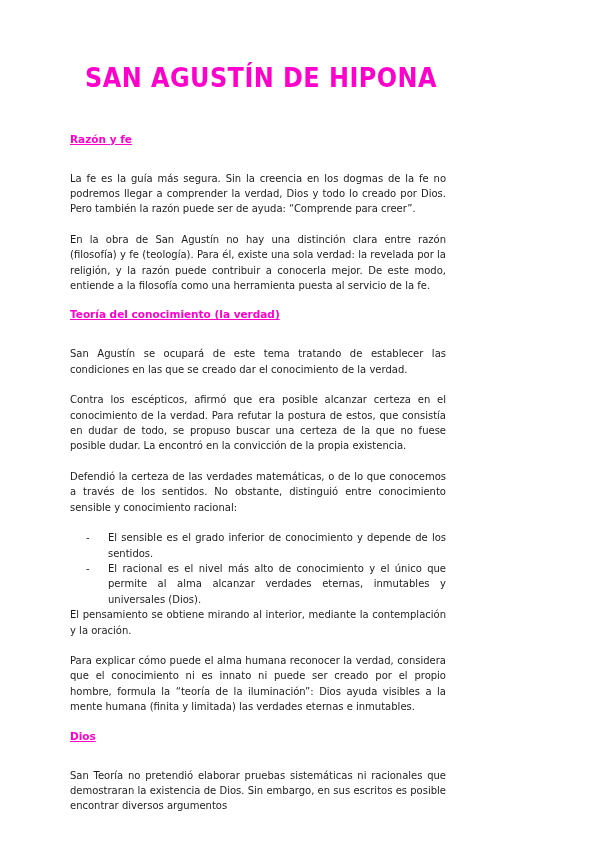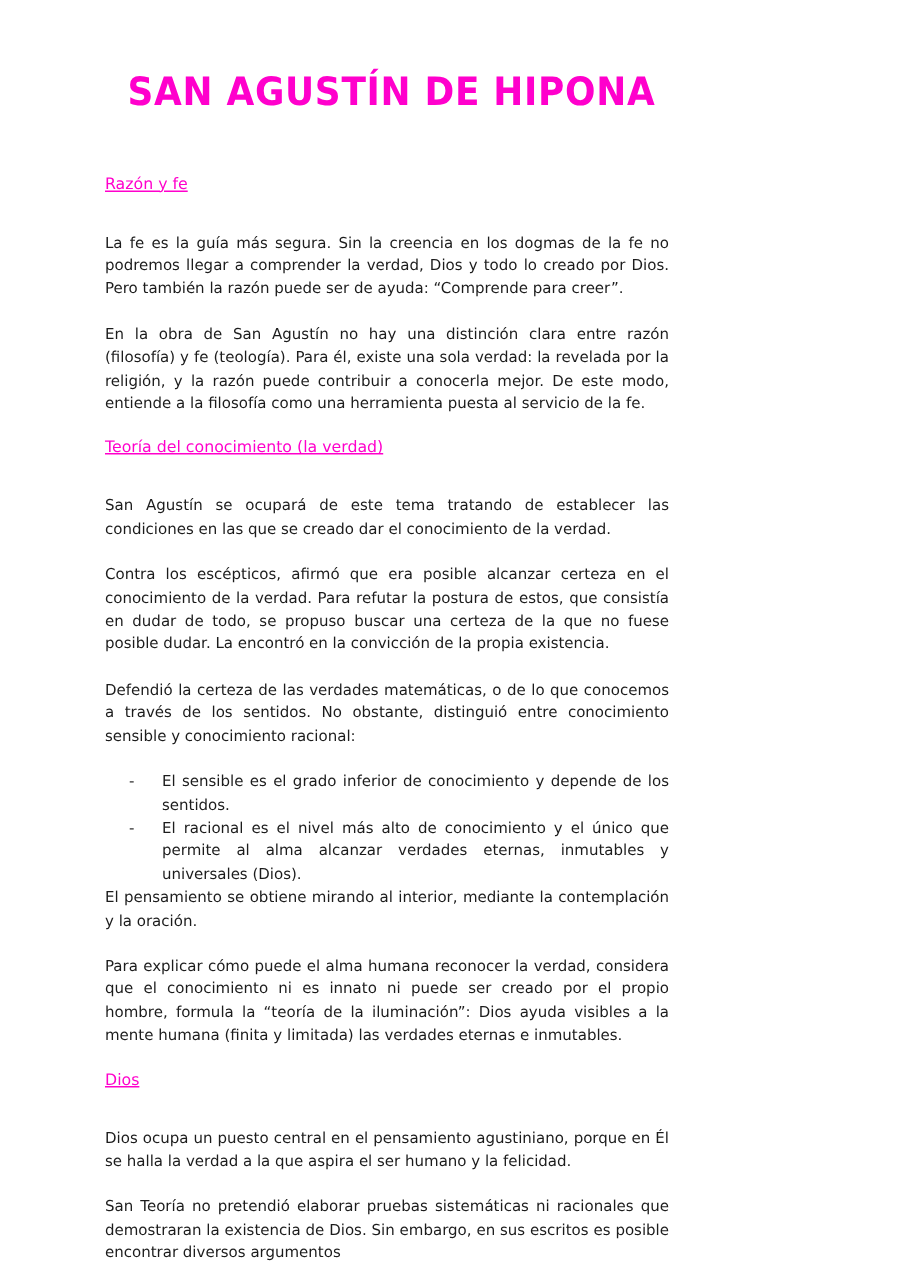--- a/index.html
+++ b/index.html
@@ -7,38 +7,38 @@
   body {
     width: 600px;
     height: 848px;
     font-family: "DejaVu Sans", "Liberation Sans", sans-serif;
     color: #1c1c1c;
   }
   .page {
     width: 516px;
     height: 848px;
     background: #ffffff;
-    padding: 48px 70px 30px 70px;
+    padding: 64px 70px 30px 70px;
     overflow: hidden;
   }
   .doc-title {
     font-size: 26px;
     font-weight: 800;
     text-align: center;
     color: var(--accent, #ff00cc);
     letter-spacing: 0.5px;
     line-height: 1.1;
     margin-bottom: 40px;
     transform: scaleX(0.92);
     transform-origin: center;
     white-space: nowrap;
   }
   .heading {
     font-size: 10.5px;
-    font-weight: normal;
+    font-weight: bold;
     color: var(--accent, #ff00cc);
     text-decoration: underline;
     margin: 14px 0 26px 0;
   }
   .para {
     font-size: 10px;
     line-height: 15.4px;
     text-align: justify;
     margin-bottom: 15px;
   }
@@ -93,17 +93,16 @@
         <span class="bullet-text">El racional es el nivel más alto de conocimiento y el único que permite al alma alcanzar verdades eternas, inmutables y universales (Dios).</span>
       </li>
     </ul>
 
     <p class="para tight">El pensamiento se obtiene mirando al interior, mediante la contemplación y la oración.</p>
     <p class="para">Para explicar cómo puede el alma humana reconocer la verdad, considera que el conocimiento ni es innato ni puede ser creado por el propio hombre, formula la “teoría de la iluminación”: Dios ayuda visibles a la mente humana (finita y limitada) las verdades eternas e inmutables.</p>
   </section>
 
   <section>
     <h2 class="heading">Dios</h2>
-    <p class="para">Dios ocupa un puesto central en el pensamiento agustiniano, porque en Él se halla la verdad a la que aspira el ser humano y la felicidad.</p>
     <p class="para">San Teoría no pretendió elaborar pruebas sistemáticas ni racionales que demostraran la existencia de Dios. Sin embargo, en sus escritos es posible encontrar diversos argumentos</p>
   </section>
 
 </div>
 
 </body></html>

